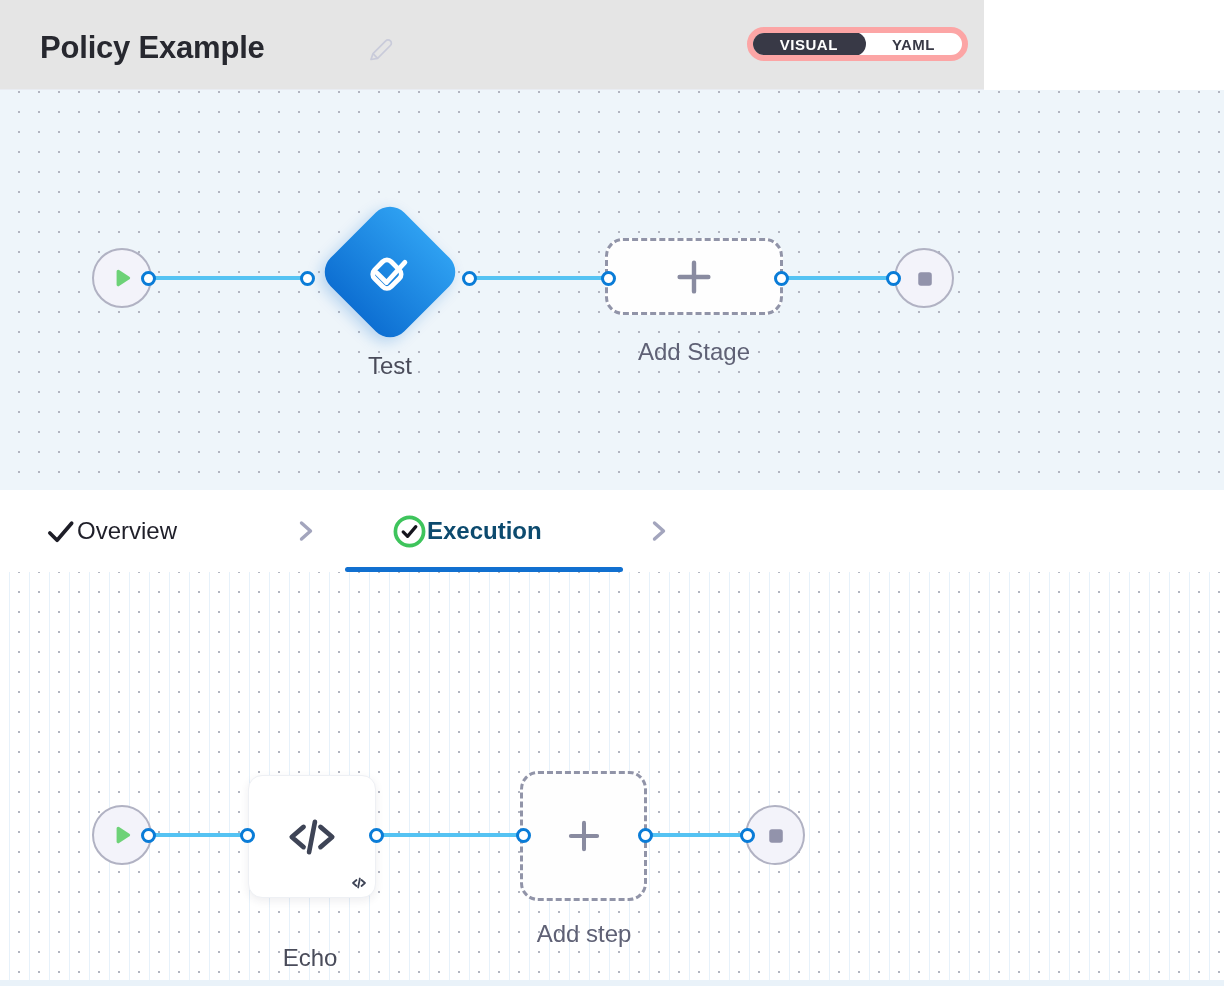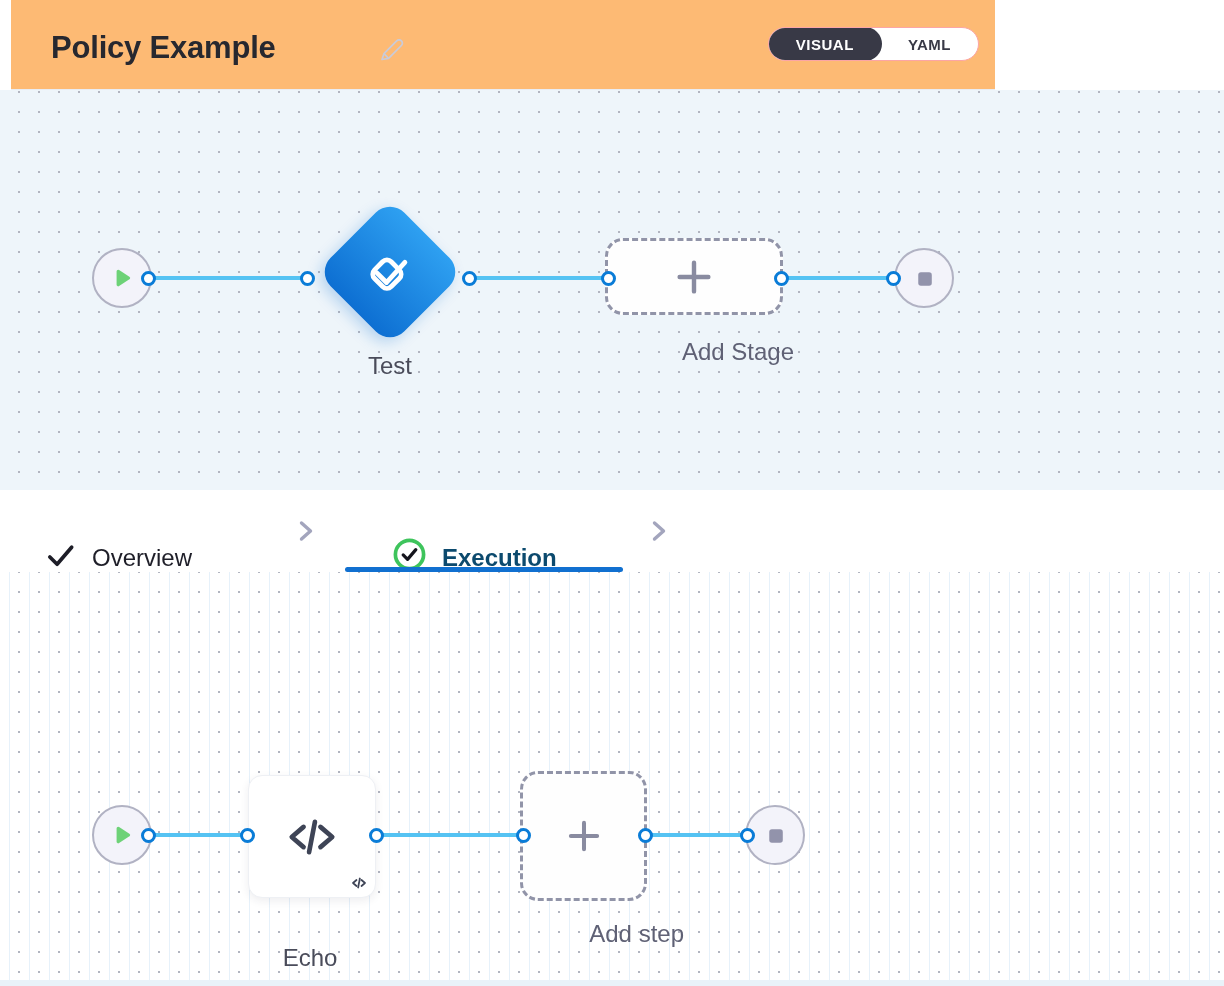--- a/index.html
+++ b/index.html
@@ -1,26 +1,26 @@
 <!DOCTYPE html>
 <html style="--accent-blue: #0a7cd7; --link-line: #55c3f3; --diamond-top: #2ea0f1; --diamond-bottom: #0d6fd2; --success-green: #3ec45c; --play-green: #6dd277; --node-gray: #9293ab; --dark: #383946; --tab-underline: #1170d0; --canvas-blue-bg: #eef5fa;"><head>
 <meta charset="utf-8">
 <style>
   * { margin:0; padding:0; box-sizing:border-box; }
   html,body { width:1224px; height:986px; overflow:hidden; background:#fff;
               font-family:"Liberation Sans","DejaVu Sans",sans-serif; }
 
   
-  .header { position:relative; width:984px; height:90px; background:#fdba74;
-            border-bottom:1px solid #e9ecf2;margin-left:11px; }
+  .header { position:relative; width:984px; height:90px; background:#e5e5e5;
+            border-bottom:1px solid #e9ecf2; }
   .page-title { position:absolute; left:40px; top:30px; font-size:31px; font-weight:700;
                 color:#27282f; letter-spacing:-.2px; }
   .edit-ic { position:absolute; left:366px; top:36px; width:28px; height:28px; cursor:pointer; }
   .toggle { position:absolute; right:16px; top:27px; height:34px; display:flex; align-items:stretch;
-            border:1px solid #fca5a5; border-radius:17px; background:#fff; overflow:hidden;text-align:right; }
+            border:6px solid #fca5a5; border-radius:17px; background:#fff; overflow:hidden;text-align:right; }
   .toggle .seg { display:flex; align-items:center; justify-content:center; font-size:15px;
                  font-weight:700; letter-spacing:.5px; padding:0 27px; cursor:pointer; }
   .toggle .seg.active { background:var(--dark,#383946); color:#fff; border-radius:17px; margin:-1px; padding:0 28px; }
   .toggle .seg.inactive { color:var(--dark,#383946); }
 
   
   .canvas { position:relative; width:1224px; }
   .canvas-stages { height:400px; background-color:var(--canvas-blue-bg,#eef5fa);
        background-image:radial-gradient(circle,#b2b5c0 1.15px,transparent 1.45px);
        background-size:20px 20px; background-position:9px 12px; }
@@ -44,31 +44,31 @@
              box-shadow:0 6px 14px rgba(13,111,210,.25);
              display:flex; align-items:center; justify-content:center; z-index:2; cursor:pointer; }
   .diamond .inner { transform:rotate(-45deg); width:56px; height:56px; }
 
   .dashed-box { position:absolute; border:3px dashed #9194a8; border-radius:18px;
                 background:#fefefe; display:flex; align-items:center; justify-content:center;
                 z-index:2; cursor:pointer; }
 
   .node-label { position:absolute; width:200px; text-align:center; font-size:24px; z-index:3; }
   .lbl-dark { color:#4a4c5a; }
-  .lbl-gray { color:#5f6175;text-align:right; }
+  .lbl-gray { color:#5f6175; }
 
   .step-card { position:absolute; left:248px; top:203px; width:128px; height:123px;
                background:#fff; border:1px solid #eef0f4; border-radius:14px;
                box-shadow:0 3px 8px rgba(40,41,61,.08); display:flex; align-items:center;
                justify-content:center; z-index:2; cursor:pointer; }
   .mini-code { position:absolute; right:8px; bottom:6px; width:16px; height:16px; }
 
   
   .tabbar { position:relative; width:1224px; height:82px; background:#fff; }
-  .tab { position:absolute; top:0; height:82px; display:flex; align-items:flex-end; gap:15px; cursor:pointer; }
+  .tab { position:absolute; top:0; height:82px; display:flex; align-items:center; cursor:pointer; }
   .tab .tlabel { font-size:24px; color:#1f1f29; }
   .tab .tlabel.bold { font-weight:700; color:#0c4a6e; }
   .chev { position:absolute; top:28px; width:26px; height:26px; }
   .tab-underline { position:absolute; left:345px; bottom:0; width:278px; height:5px;
                    border-radius:3px; background:var(--tab-underline,#1170d0); }
 
   svg { display:block; }
 </style>
 </head>
 <body>

